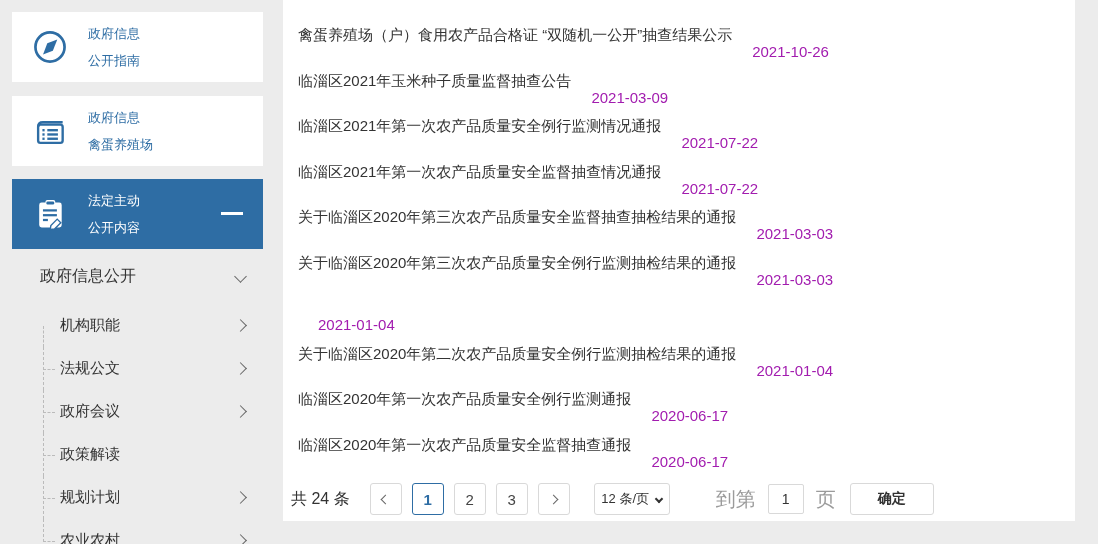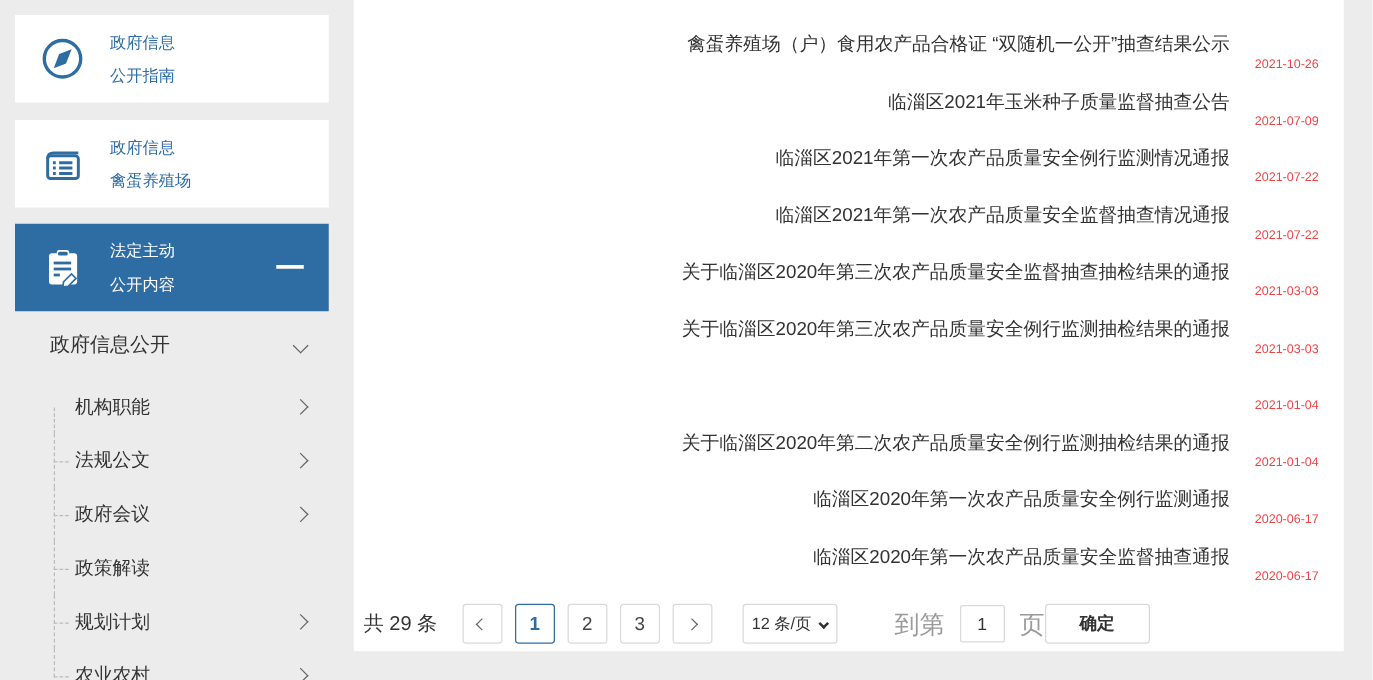--- a/index.html
+++ b/index.html
@@ -49,24 +49,24 @@
     position:absolute; left:31px; top:50%; width:12px;
     border-top:1px dashed #bbb;
   }
   
   .panel {
     position:absolute; left:283px; top:0; width:792px; height:521px;
     background:#fff; padding:13px 20px 0 15px;
   }
   .news-row {
     height:45.5px; display:flex; align-items:center;
-    justify-content:flex-end;
+    justify-content:flex-start;
   }
   .news-title { font-size:15px; color:#333; text-decoration:none; cursor:pointer; white-space:nowrap; overflow:hidden; }
-  .news-date { font-size:10px; color:#ef4444; flex:none; margin-left:20px;margin-top:32px; }
+  .news-date { font-size:15px; color:#a21caf; flex:none; margin-left:20px;margin-top:32px; }
   
   .pager {
     position:absolute; left:291px; top:482px; width:784px; height:34px;
     display:flex; align-items:center;
   }
   .pager .total { font-size:16px; color:#333; margin-right:20px; }
   .pg-btn {
     width:32px; height:32px; background:#fff; border:1px solid #d9d9d9;
     border-radius:3px; display:flex; align-items:center; justify-content:center;
     margin-right:10px; font-size:15px; color:#444; cursor:pointer; user-select:none;
@@ -80,21 +80,21 @@
   }
   .pg-select .chev { width:6px; height:6px; border-color:#333; }
   .goto { display:flex; align-items:center; margin-left:46px; }
   .goto .g-label { font-size:20px; color:#9b9b9b; }
   .goto input {
     width:36px; height:30px; border:1px solid #d9d9d9; border-radius:2px;
     text-align:center; font-size:14px; color:#333; margin:0 12px;
     font-family:"Liberation Sans","DejaVu Sans",sans-serif;
   }
   .confirm-btn {
-    min-width:44px; height:32px; padding:0 27px;
+    margin-left:14px; min-width:44px; height:32px; padding:0 27px;
     background:#fff; border:1px solid #d9d9d9; border-radius:3px;
     font-size:14px; color:#333; font-weight:bold; cursor:pointer;
     font-family:"Liberation Sans","DejaVu Sans",sans-serif;
   }
 </style>
 </head>
 <body>
 
 <div class="sidebar">
 
@@ -192,21 +192,21 @@
   </li>
 </ul>
 
 <div class="panel">
   <div class="news-row">
     <a class="news-title">禽蛋养殖场（户）食用农产品合格证 “双随机一公开”抽查结果公示</a>
     <span class="news-date">2021-10-26</span>
   </div>
   <div class="news-row">
     <a class="news-title">临淄区2021年玉米种子质量监督抽查公告</a>
-    <span class="news-date">2021-07-09</span>
+    <span class="news-date">2021-03-09</span>
   </div>
   <div class="news-row">
     <a class="news-title">临淄区2021年第一次农产品质量安全例行监测情况通报</a>
     <span class="news-date">2021-07-22</span>
   </div>
   <div class="news-row">
     <a class="news-title">临淄区2021年第一次农产品质量安全监督抽查情况通报</a>
     <span class="news-date">2021-07-22</span>
   </div>
   <div class="news-row">
@@ -228,21 +228,21 @@
     <a class="news-title">临淄区2020年第一次农产品质量安全例行监测通报</a>
     <span class="news-date">2020-06-17</span>
   </div>
   <div class="news-row">
     <a class="news-title">临淄区2020年第一次农产品质量安全监督抽查通报</a>
     <span class="news-date">2020-06-17</span>
   </div>
 </div>
 
 <div class="pager">
-  <span class="total">共 29 条</span>
+  <span class="total">共 24 条</span>
 
   <span class="pg-btn">
     <span class="chev left thin"></span>
   </span>
   <span class="pg-btn active">1</span>
   <span class="pg-btn">2</span>
   <span class="pg-btn">3</span>
   <span class="pg-btn">
     <span class="chev right thin"></span>
   </span>

